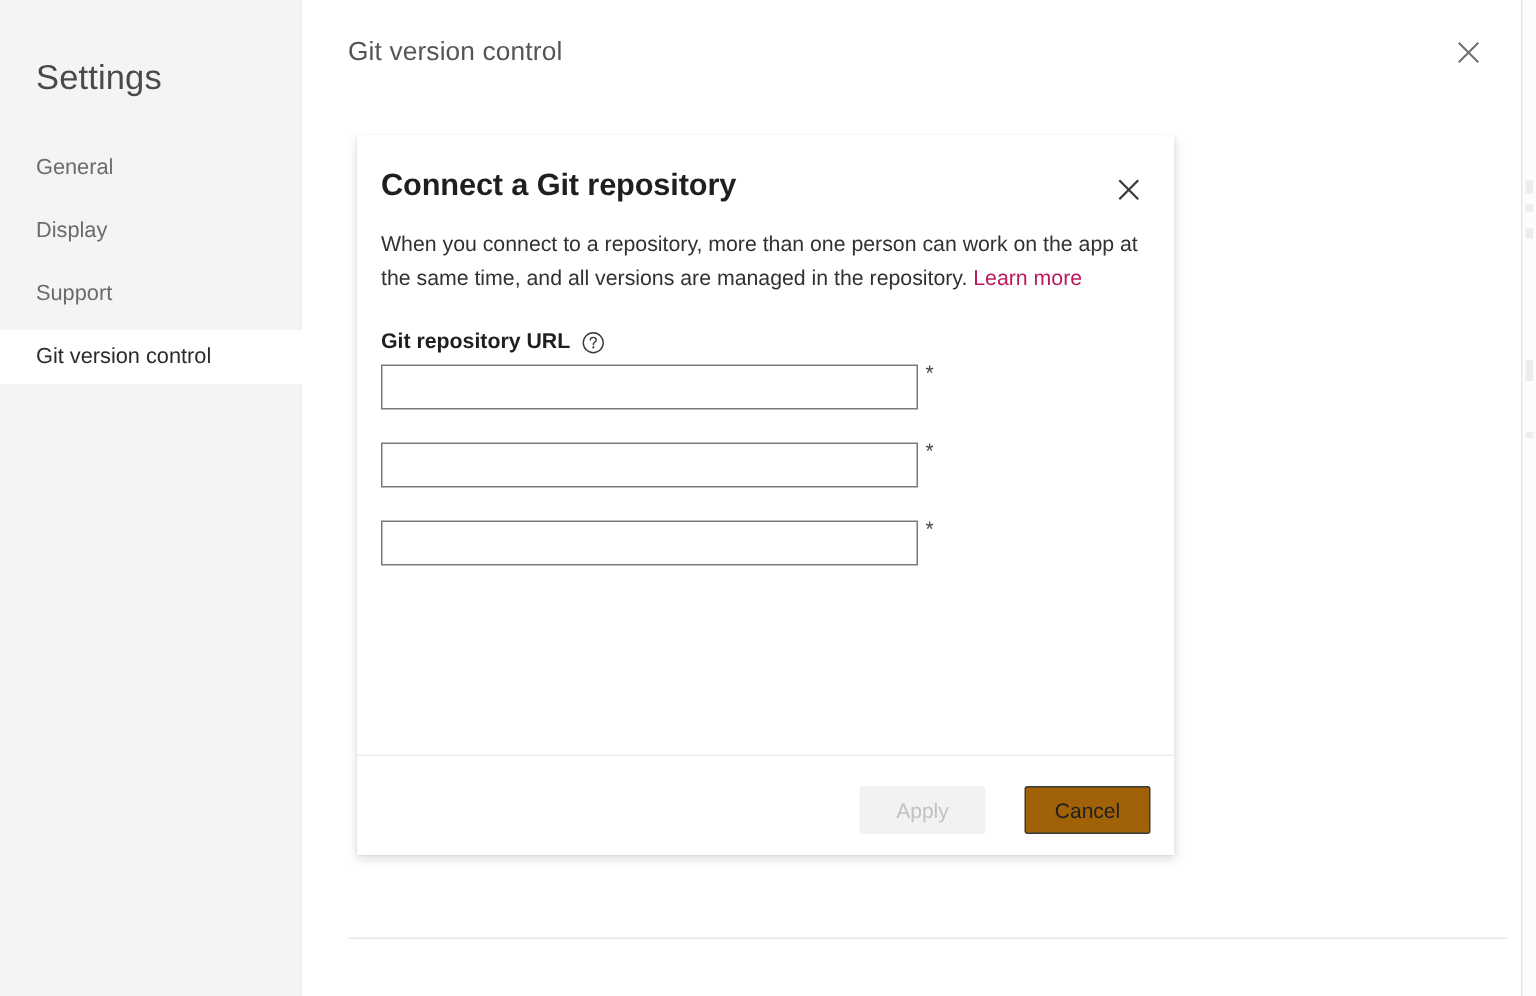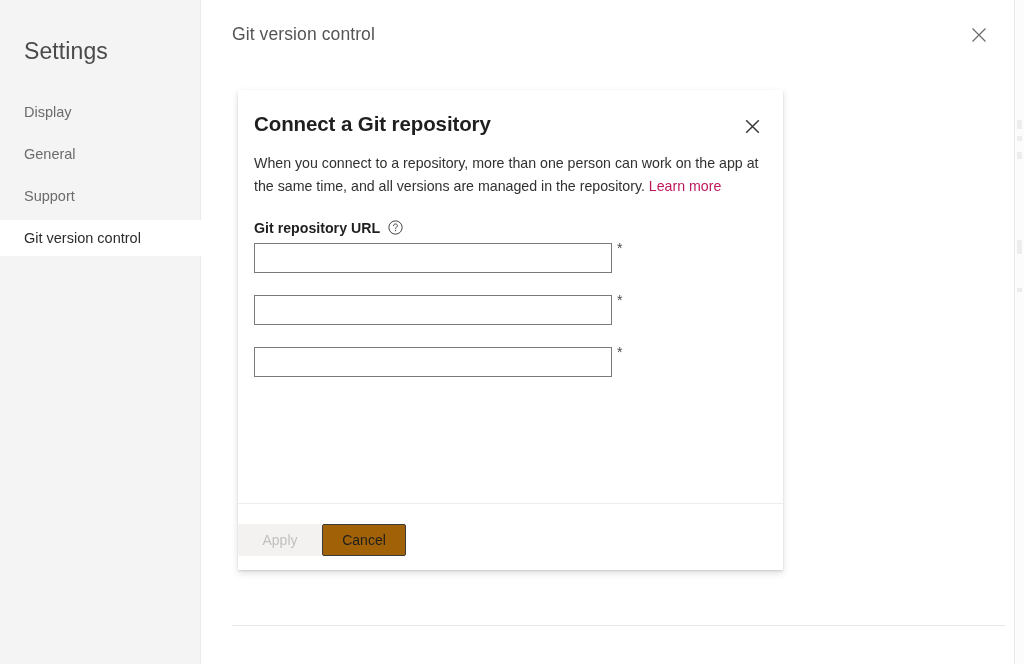--- a/index.html
+++ b/index.html
@@ -167,21 +167,21 @@
   }
   #learn-more {
     color: #be185d;
     text-decoration: none;
     cursor: pointer;
   }
 
   .field-block { margin-top: 22px; }
   .field-label-row {
     display: flex;
-    align-items: flex-start;
+    align-items: flex-end;
     margin-bottom: 7px;
   }
   .field-label {
     font-size: 14.2px;
     font-weight: 600;
     color: #1f1f1f;
   }
   .help-icon {
     margin-left: 8px;
     width: 15px;
@@ -221,21 +221,22 @@
     top: 413px;
     height: 1px;
     background: #ededed;
   }
   #dialog-footer {
     position: absolute;
     left: 0;
     right: 16px;
     top: 434px;
     display: flex;
-    gap: 0;
+    justify-content: flex-end;
+    gap: 26px;
   }
   .btn {
     min-width: 84px;
     height: 32px;
     font-family: "Liberation Sans", sans-serif;
     font-size: 14px;
     box-sizing: border-box;
     border-radius: 2px;
     padding: 0 14px;
   }
@@ -253,24 +254,24 @@
     font-weight: 400;
   }
 </style>
 </head>
 <body>
 
 <div id="sidebar">
   <div id="sidebar-title">Settings</div>
   <div id="sidebar-nav">
     <div class="nav-item">
+      <span>General</span>
+    </div>
+    <div class="nav-item">
       <span>Display</span>
-    </div>
-    <div class="nav-item">
-      <span>General</span>
     </div>
     <div class="nav-item">
       <span>Support</span>
     </div>
     <div class="nav-item selected">
       <span>Git version control</span>
     </div>
   </div>
 </div>
 

